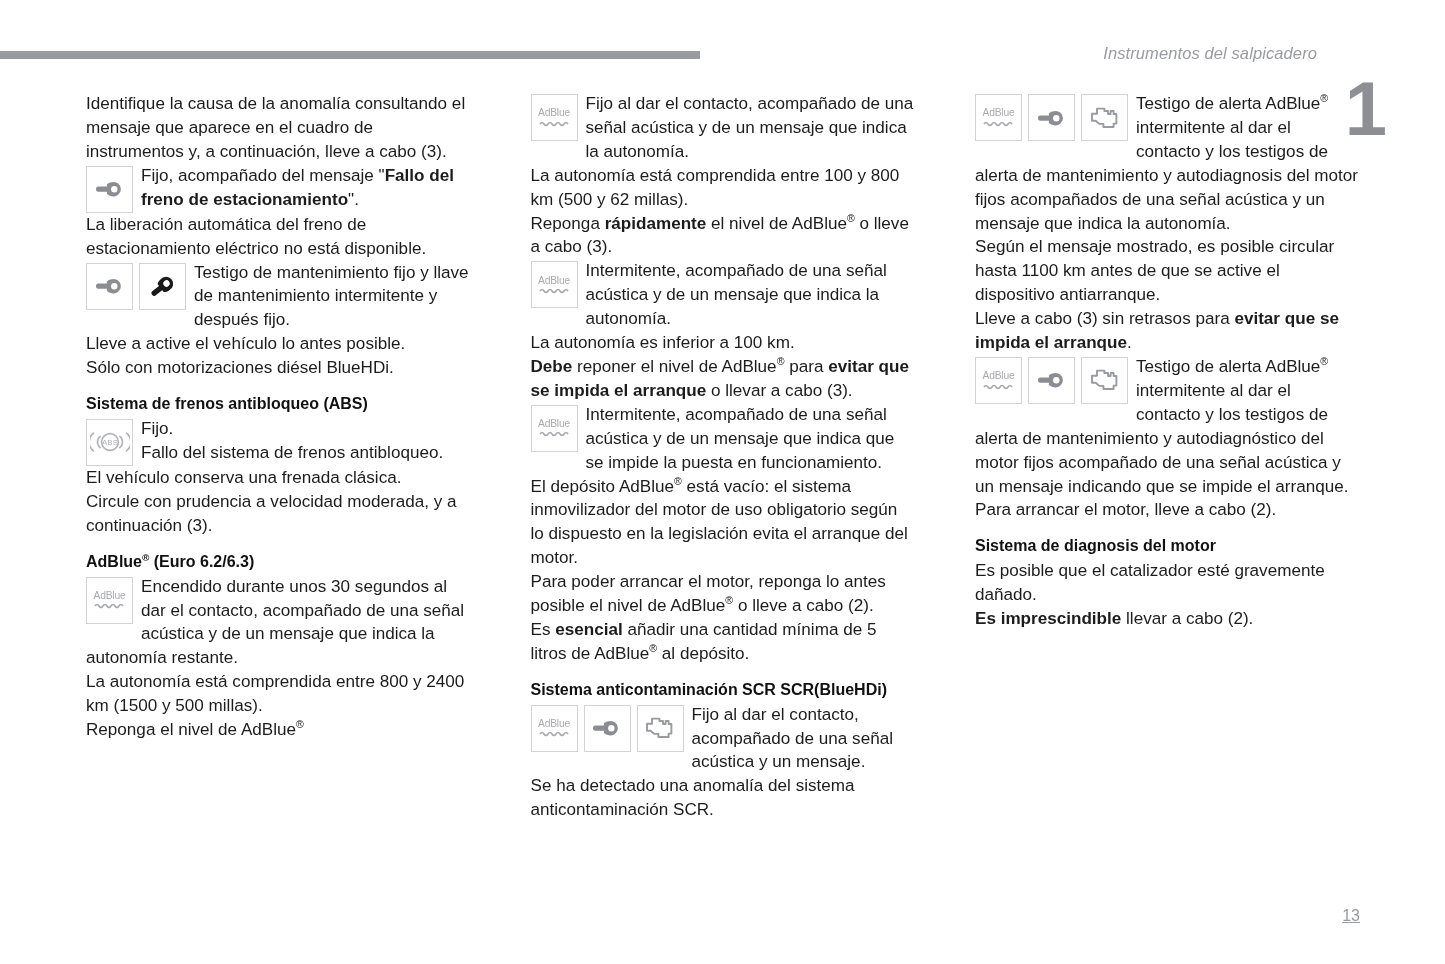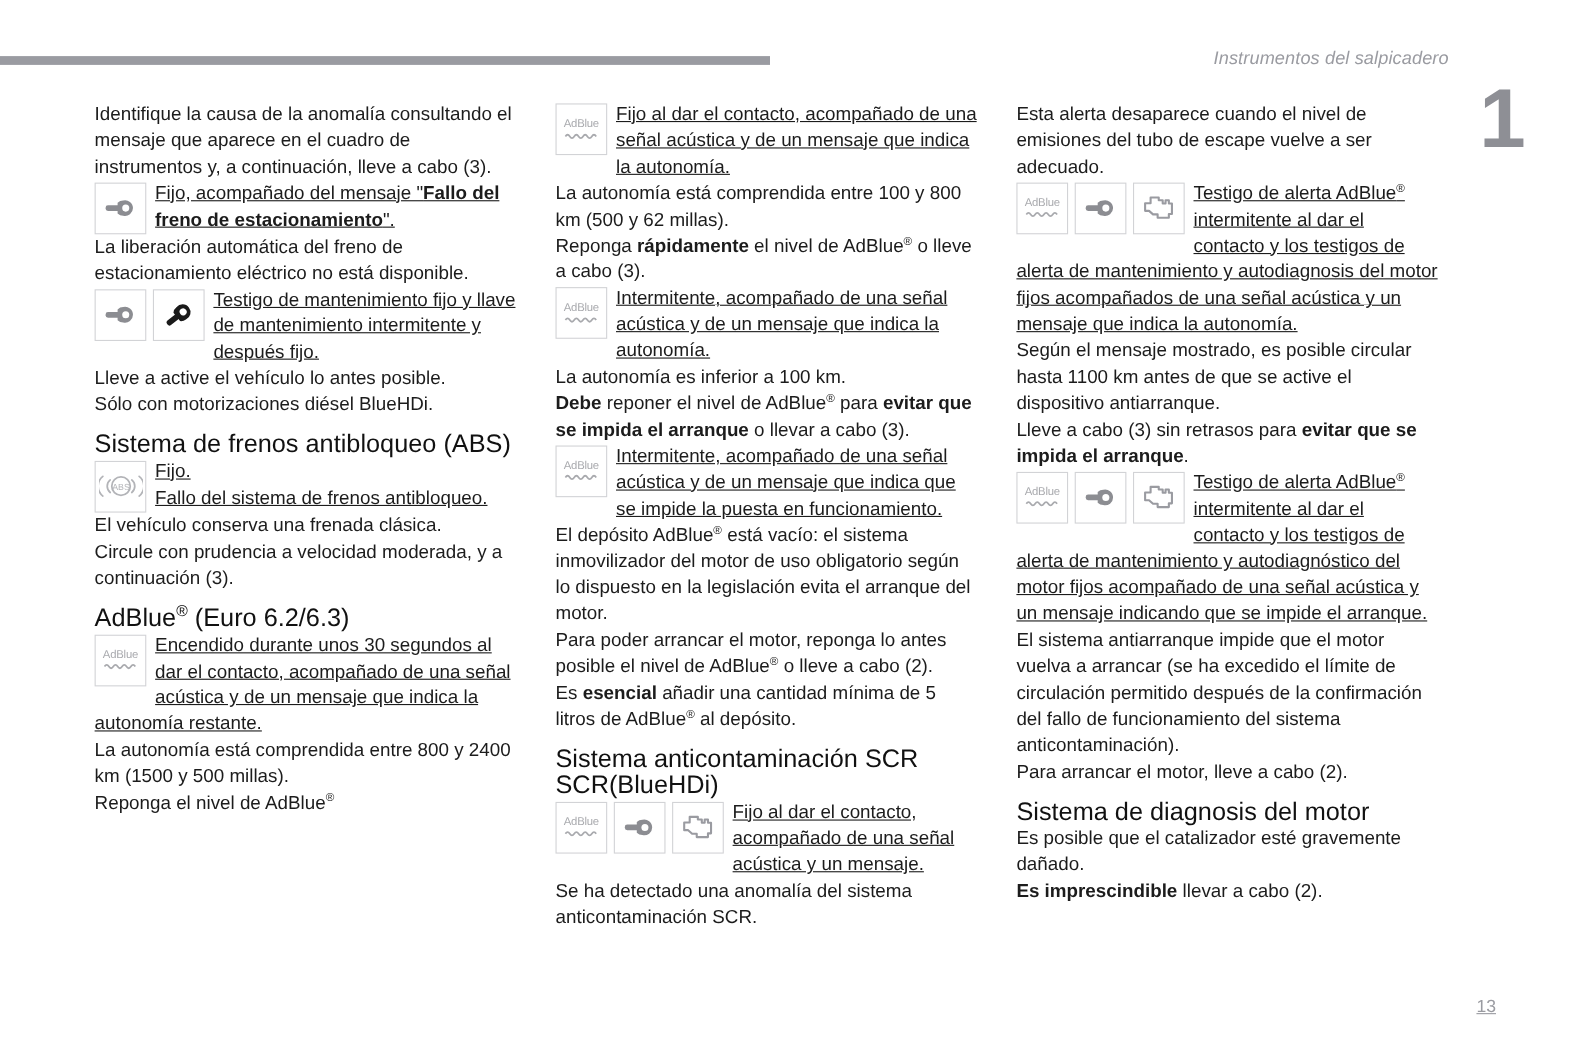--- a/index.html
+++ b/index.html
@@ -57,55 +57,55 @@
   }
 
   
   .columns {
     position: absolute;
     left: 86px;
     top: 92px;
     width: 1272px;
     display: flex;
     gap: 36px;
+    justify-content: space-between;
   }
   .col {
     width: 383px;
     font-size: 17.1px;
     line-height: 23.9px;
     color: #1c1c1c;
     text-align: left;
   }
 
   p.para {
     margin: 0;
   }
 
   h3.heading {
     margin: 12px 0 1px 0;
-    font-size: 23px;
+    font-size: 16px;
     line-height: 23.9px;
-    font-weight: normal;
+    font-weight: bold;
     color: #111;
   }
 
   
   .iconblock {
     margin: 0;
     overflow: visible;
   }
   .icons {
     float: left;
     display: flex;
     gap: 6px;
     margin: 2px 8px 0 0;
   }
   .iconblock .run {
     margin: 0;
-    text-decoration: underline;
   }
   .clearer { clear: both; height: 0; line-height: 0; font-size: 0; }
 
   
   .tile {
     width: 47px;
     height: 47px;
     border: 1px solid #d2d3d6;
     background: #ffffff;
     box-sizing: border-box;
@@ -301,21 +301,20 @@
               <path d="M9 7 l0 -2.4 l7.4 0 l0 2.4 l3.6 0 l0 3 l2.6 0 l0 -3 l3 0 l0 3 l2.8 0 l0 9.6 l-2.8 0 l0 3.4 l-10.2 0 l0 -3.1 l-4.2 0 l-3.6 -3.2 l-3.6 0 l0 -7 l5 0 z" fill="none" stroke="#9a9ba1" stroke-width="1.9" stroke-linejoin="round"></path>
             </svg>
           </div>
         </div>
         <p class="run">Fijo al dar el contacto, acompañado de una señal acústica y un mensaje.</p>
         <div class="clearer"></div>
       </div>
       <p class="para">Se ha detectado una anomalía del sistema anticontaminación SCR.</p>
     </div>
   <div class="col" id="col-2">
-      <p class="para">Esta alerta desaparece cuando el nivel de emisiones del tubo de escape vuelve a ser adecuado.</p>
       <div class="iconblock">
         <div class="icons">
           <div class="tile">
             <div class="adblue-wrap">
               <div class="adblue-txt">AdBlue</div>
               <svg width="30" height="7" viewBox="0 0 30 7">
                 <path d="M1 4 q2 -3 4 0 t4 0 t4 0 t4 0 t4 0 t4 0 t4 0" fill="none" stroke="#a9aaae" stroke-width="1.6"></path>
               </svg>
             </div>
           </div>
@@ -360,21 +359,20 @@
           </div>
           <div class="tile">
             <svg width="34" height="28" viewBox="0 0 34 28">
               <path d="M9 7 l0 -2.4 l7.4 0 l0 2.4 l3.6 0 l0 3 l2.6 0 l0 -3 l3 0 l0 3 l2.8 0 l0 9.6 l-2.8 0 l0 3.4 l-10.2 0 l0 -3.1 l-4.2 0 l-3.6 -3.2 l-3.6 0 l0 -7 l5 0 z" fill="none" stroke="#9a9ba1" stroke-width="1.9" stroke-linejoin="round"></path>
             </svg>
           </div>
         </div>
         <p class="run">Testigo de alerta AdBlue<sup class="reg">®</sup> intermitente al dar el contacto y los testigos de alerta de mantenimiento y autodiagnóstico del motor fijos acompañado de una señal acústica y un mensaje indicando que se impide el arranque.</p>
         <div class="clearer"></div>
       </div>
-      <p class="para">El sistema antiarranque impide que el motor vuelva a arrancar (se ha excedido el límite de circulación permitido después de la confirmación del fallo de funcionamiento del sistema anticontaminación).</p>
       <p class="para">Para arrancar el motor, lleve a cabo (2).</p>
       <h3 class="heading">Sistema de diagnosis del motor</h3>
       <p class="para">Es posible que el catalizador esté gravemente dañado.</p>
       <p class="para"><b>Es imprescindible</b> llevar a cabo (2).</p>
     </div>
 </div>
 
 <div class="page-number">13</div>
 
 </body></html>

